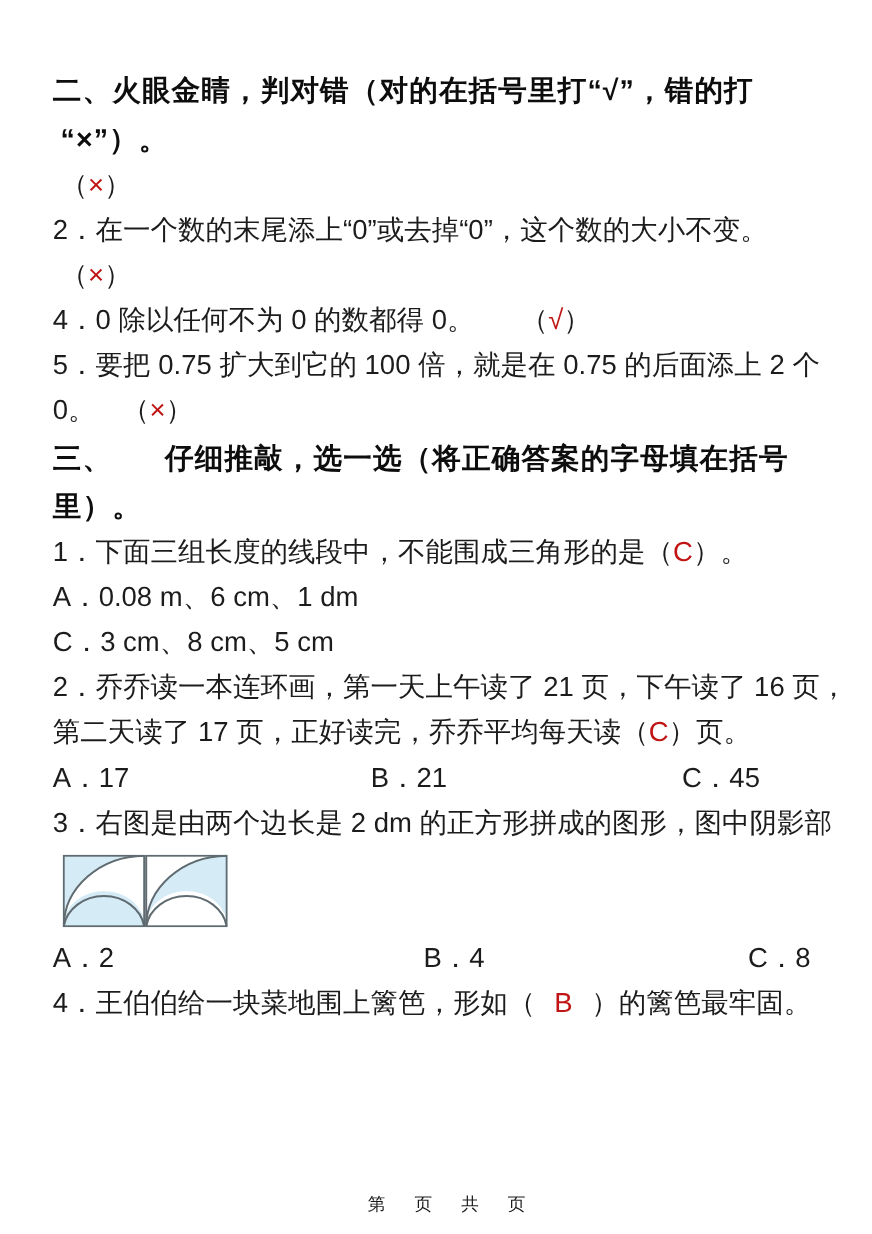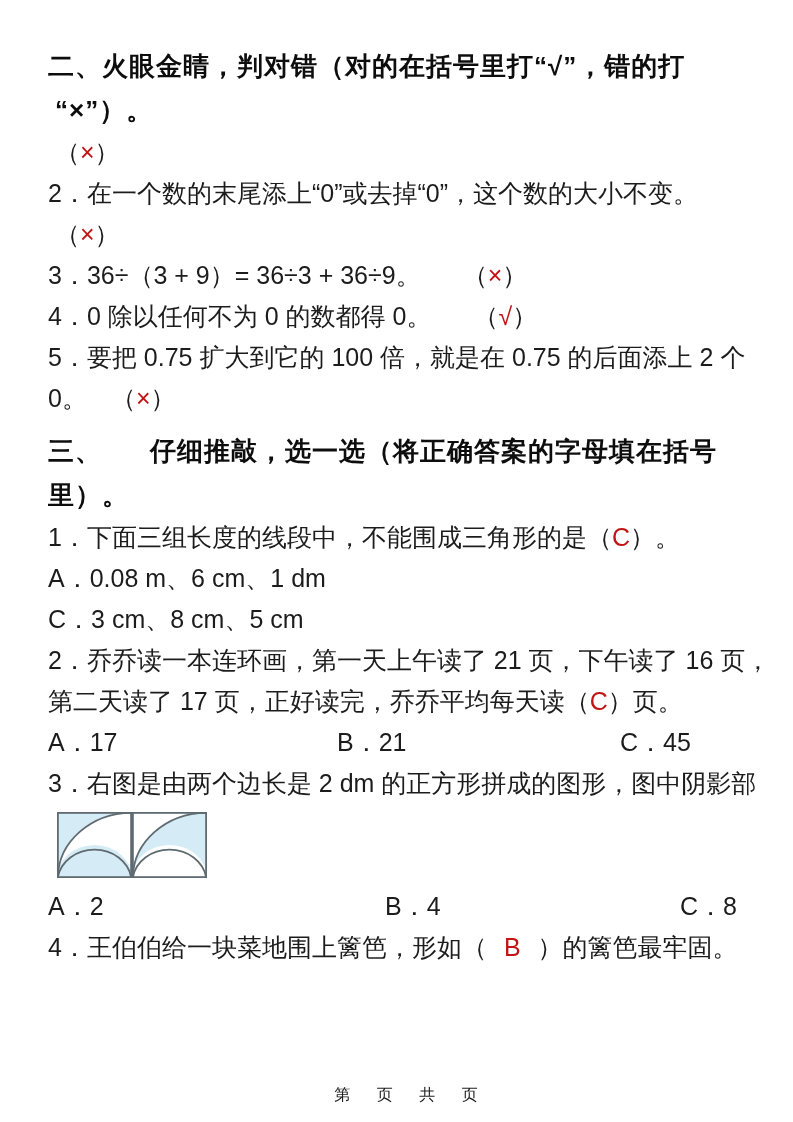--- a/index.html
+++ b/index.html
@@ -5,38 +5,38 @@
   html,body { margin:0; padding:0; }
   body {
     width:793px; height:1122px;
     background:#ffffff;
     font-family:"Liberation Sans", sans-serif;
     color:#1c1c1c;
     position:relative;
     overflow:hidden;
     --answer-red:#c11414;
   }
-  .content { padding:44px 46px 0 48px; }
+  .content { padding:60px 46px 0 48px; }
   .t {
     font-size:26px; font-weight:700; color:#0d0d0d;
     line-height:44px; letter-spacing:1px;
   }
   .ln { font-size:25px; line-height:41px; white-space:nowrap; }
   .indent { padding-left:7px; }
   .red { color:var(--answer-red); }
   .ansgap { margin-left:42px; }
   .smallgap { margin-left:24px; }
   .wide .red { margin:0 17px; }
   .s3num { display:inline-block; }
   .s3gap { display:inline-block; width:48px; }
   .optrow { position:relative; height:41px; }
   .optrow span { position:absolute; top:0; }
   .row2-b { left:289px; } .row2-c { left:572px; }
   .row3-b { left:337px; } .row3-c { left:632px; }
-  .s3head { margin-top:10px; }
+  .s3head { }
   .figure-wrap { margin:8px 0 4px 9px; height:70px; }
   .footer {
     position:absolute; left:0; bottom:16px; width:100%;
     text-align:center; font-size:16px; letter-spacing:11px;
     color:#1a1a1a;
     padding-left:15px;
   }
 </style>
 </head>
 <body style="--answer-red: #c11414; background: rgb(255, 255, 255); color: rgb(28, 28, 28);">
@@ -44,21 +44,20 @@
 <div class="content">
 
   <div class="t">二、火眼金睛，判对错（对的在括号里打“√”，错的打</div>
   <div class="t indent">“×”）。</div>
 
   <div class="ln indent"><span>（</span><span class="red">×</span><span>）</span></div>
 
   <div class="ln">2．在一个数的末尾添上“0”或去掉“0”，这个数的大小不变。</div>
   <div class="ln indent"><span>（</span><span class="red">×</span><span>）</span></div>
 
-  <div class="ln"><span>3．36÷（3 + 9）= 36÷3 + 36÷9。</span><span class="ansgap">（</span><span class="red">×</span><span>）</span></div>
 
   <div class="ln"><span>4．0 除以任何不为 0 的数都得 0。</span><span class="ansgap">（</span><span class="red">√</span><span>）</span></div>
 
   <div class="ln">5．要把 0.75 扩大到它的 100 倍，就是在 0.75 的后面添上 2 个</div>
   <div class="ln"><span>0。</span><span class="smallgap">（</span><span class="red">×</span><span>）</span></div>
 
   <div class="t s3head"><span class="s3num">三、</span><span class="s3gap"></span><span>仔细推敲，选一选（将正确答案的字母填在括号里）。</span></div>
 
   <div class="ln"><span>1．下面三组长度的线段中，不能围成三角形的是</span><span>（</span><span class="red">C</span><span>）</span><span>。</span></div>
   <div class="ln">A．0.08 m、6 cm、1 dm</div>

